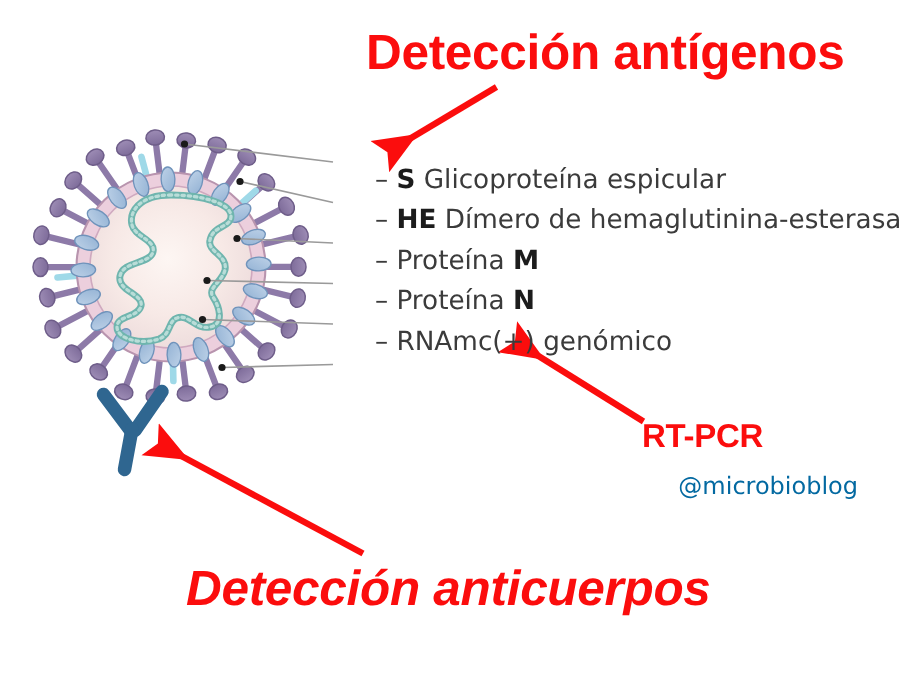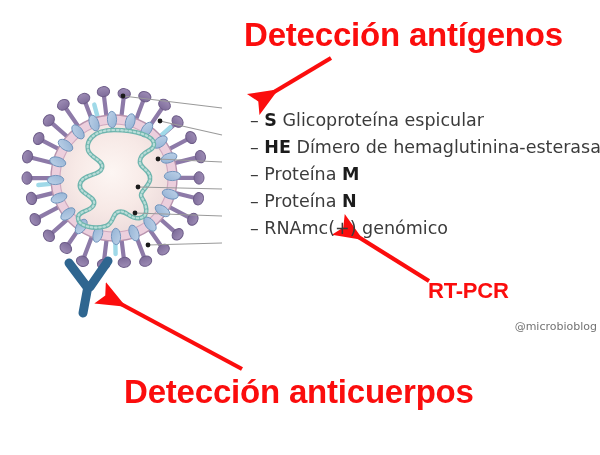--- a/index.html
+++ b/index.html
@@ -17,38 +17,38 @@
   
   .callout{
     color:#fb0d0d;
     font-weight:bold;
     letter-spacing:-0.2px;
     white-space:nowrap;
     line-height:1;
   }
   #title-antigenos{left:244px;top:18px;font-size:33px;}
   #label-rtpcr{left:428px;top:280px;font-size:22px;}
-  #title-anticuerpos{left:124px;top:375px;font-size:33px;}
+  #title-anticuerpos{left:124px;top:375px;font-size:33px;font-style:italic;}
 
   
   #label-list{left:228px;top:108px;width:360px;margin-left:22px;}
   .label-row{
     height:27px;
     line-height:25px;
     font-size:17.5px;
     color:#3b3b3b;
     white-space:nowrap;
     font-family:"DejaVu Sans", sans-serif;
   }
   .label-row b{color:#1c1c1c;font-weight:bold;}
 
   
   #watermark{
-    right:3px;bottom:9px;
-    font-size:11px;color:#737373;
+    right:28px;bottom:9px;
+    font-size:16px;color:#0369a1;
     font-family:"DejaVu Sans", sans-serif;
     white-space:nowrap;
   }
 
   svg{display:block;}
   #virus-svg{left:14px;top:78px;}
   #leader-svg{left:0;top:0;}
   #arrow-svg{left:0;top:0;}
 </style>
 </head>

